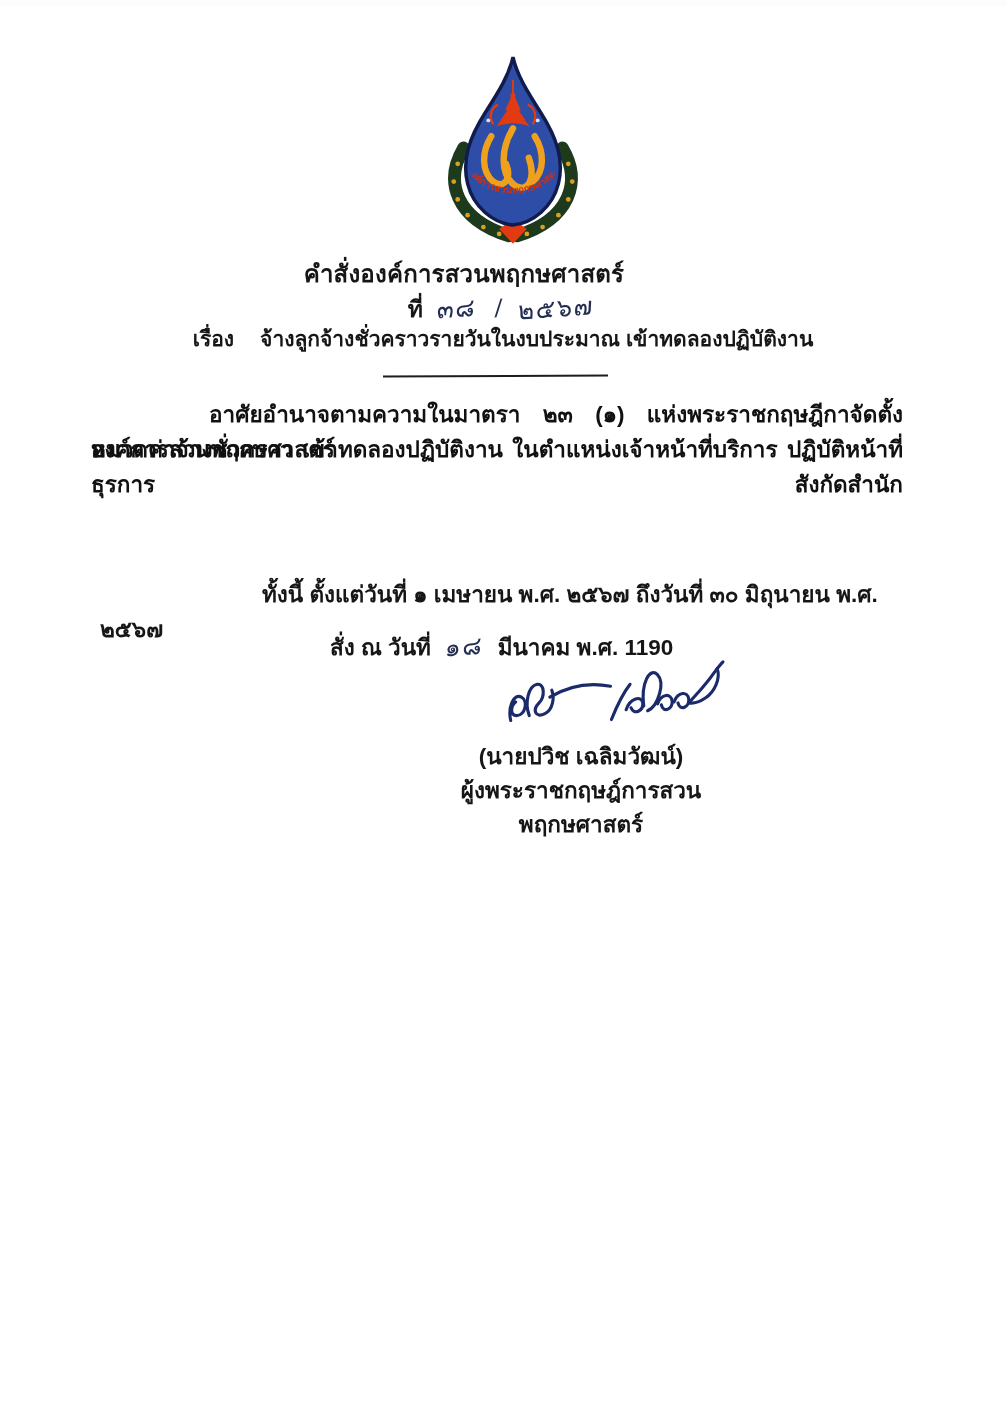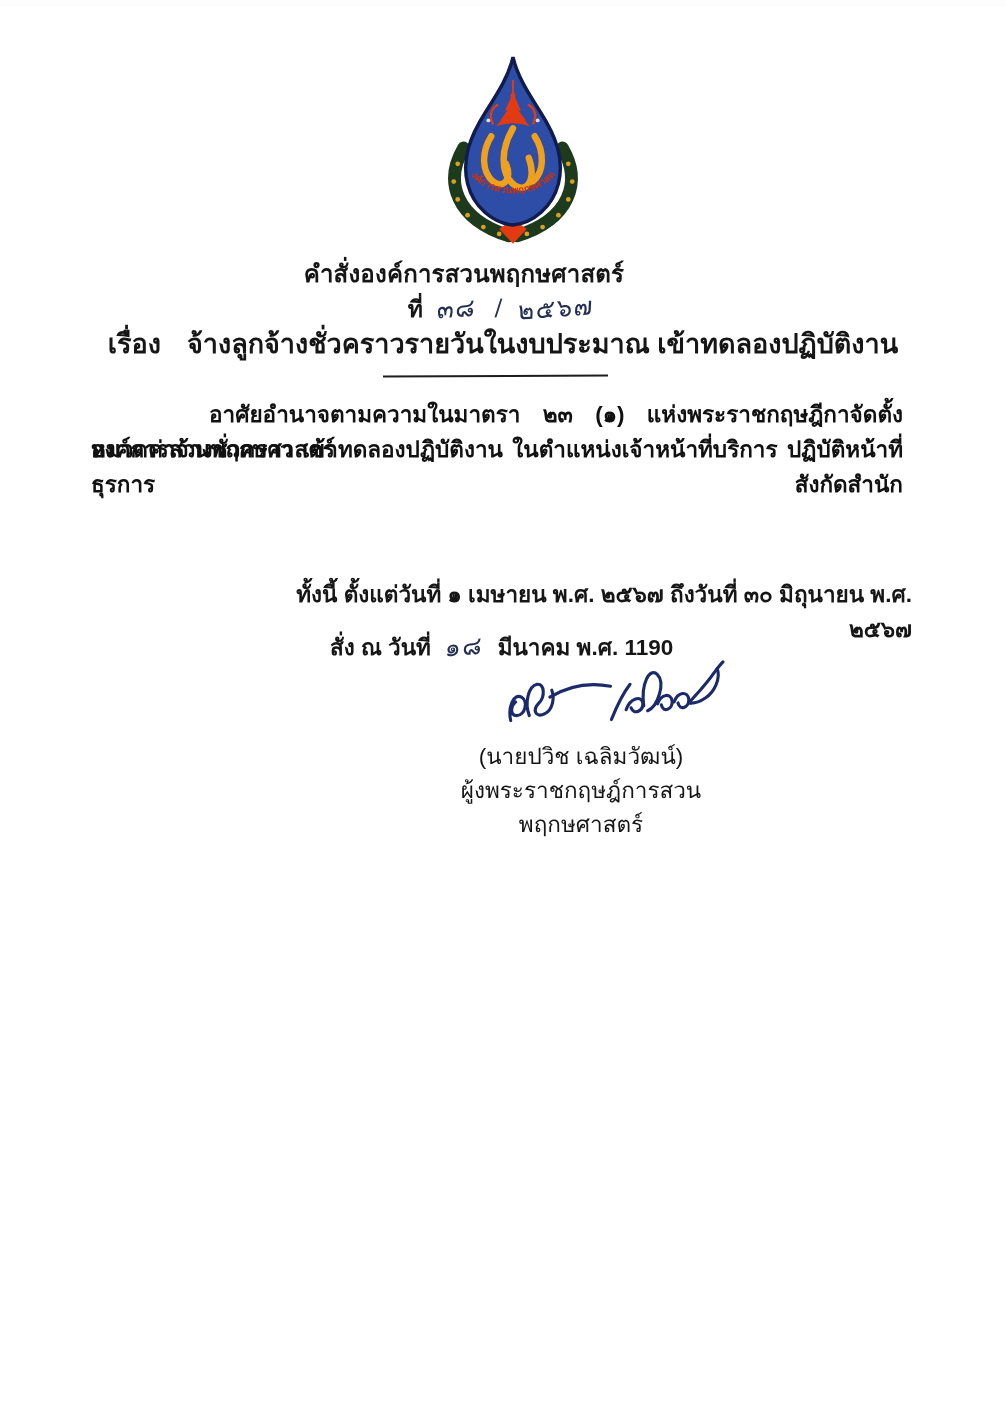--- a/index.html
+++ b/index.html
@@ -20,40 +20,40 @@
   .doc-title {
     position:absolute; top:254px; left:0; width:928px;
     text-align:center; font-size:24px; font-weight:700; letter-spacing:.2px;
   }
   .number-line {
     position:absolute; top:288px; left:0; width:1006px;
     text-align:center; font-size:23px; font-weight:700;
   }
   .subject-line {
     position:absolute; top:322px; left:0; width:1006px;
-    text-align:center; font-size:27px; font-weight:700;
+    text-align:center; font-size:21px; font-weight:700;
   }
   .subject-line .subject-label { margin-right:26px; }
   .divider {
     position:absolute; top:375px; left:383px; width:225px; height:2px;
     background:#1d1d1d; transform:rotate(-0.3deg);
   }
 
   
   .body-lines {
     position:absolute; top:397px; left:91px; width:812px;
     font-size:22.5px; font-weight:700; color:#111;
   }
   .body-lines .line { height:35px; line-height:35px; white-space:nowrap; }
   .body-lines .line.just { white-space:normal; text-align:justify; text-align-last:justify; }
   .body-lines .line.first { text-indent:118px; }
 
   .para2 {
     position:absolute; top:577px; left:100px; width:812px;
-    font-size:22.5px; font-weight:600; line-height:35px; text-indent:162px;text-align:right;
+    font-size:22.5px; font-weight:600; line-height:35px; text-indent:162px;
   }
   .order-line {
     position:absolute; top:626px; left:330px;
     font-size:22.5px; font-weight:600;
   }
 
   
   .handwritten {
     display:inline-block;
     color:#232e52;
@@ -62,21 +62,21 @@
     transform:rotate(-4deg) skewX(-7deg);
     letter-spacing:1.5px;
     margin:0 8px;
   }
   .handwritten.small-gap { margin:0 4px; }
 
   
   .signature-svg { position:absolute; left:492px; top:654px; width:280px; height:90px; }
   .signoff {
     position:absolute; top:740px; left:425px; width:312px;
-    text-align:center; font-size:22.5px; font-weight:400;
+    text-align:center; font-size:22.5px; font-weight:700;
   }
   .signoff .signer-name { line-height:34px; }
   .signoff .signer-position { line-height:34px; }
 
   
   .scan-edge { position:absolute; top:0; left:0; width:1006px; height:6px; background:#fcfcfc; }
 </style>
 </head>
 <body>
 

